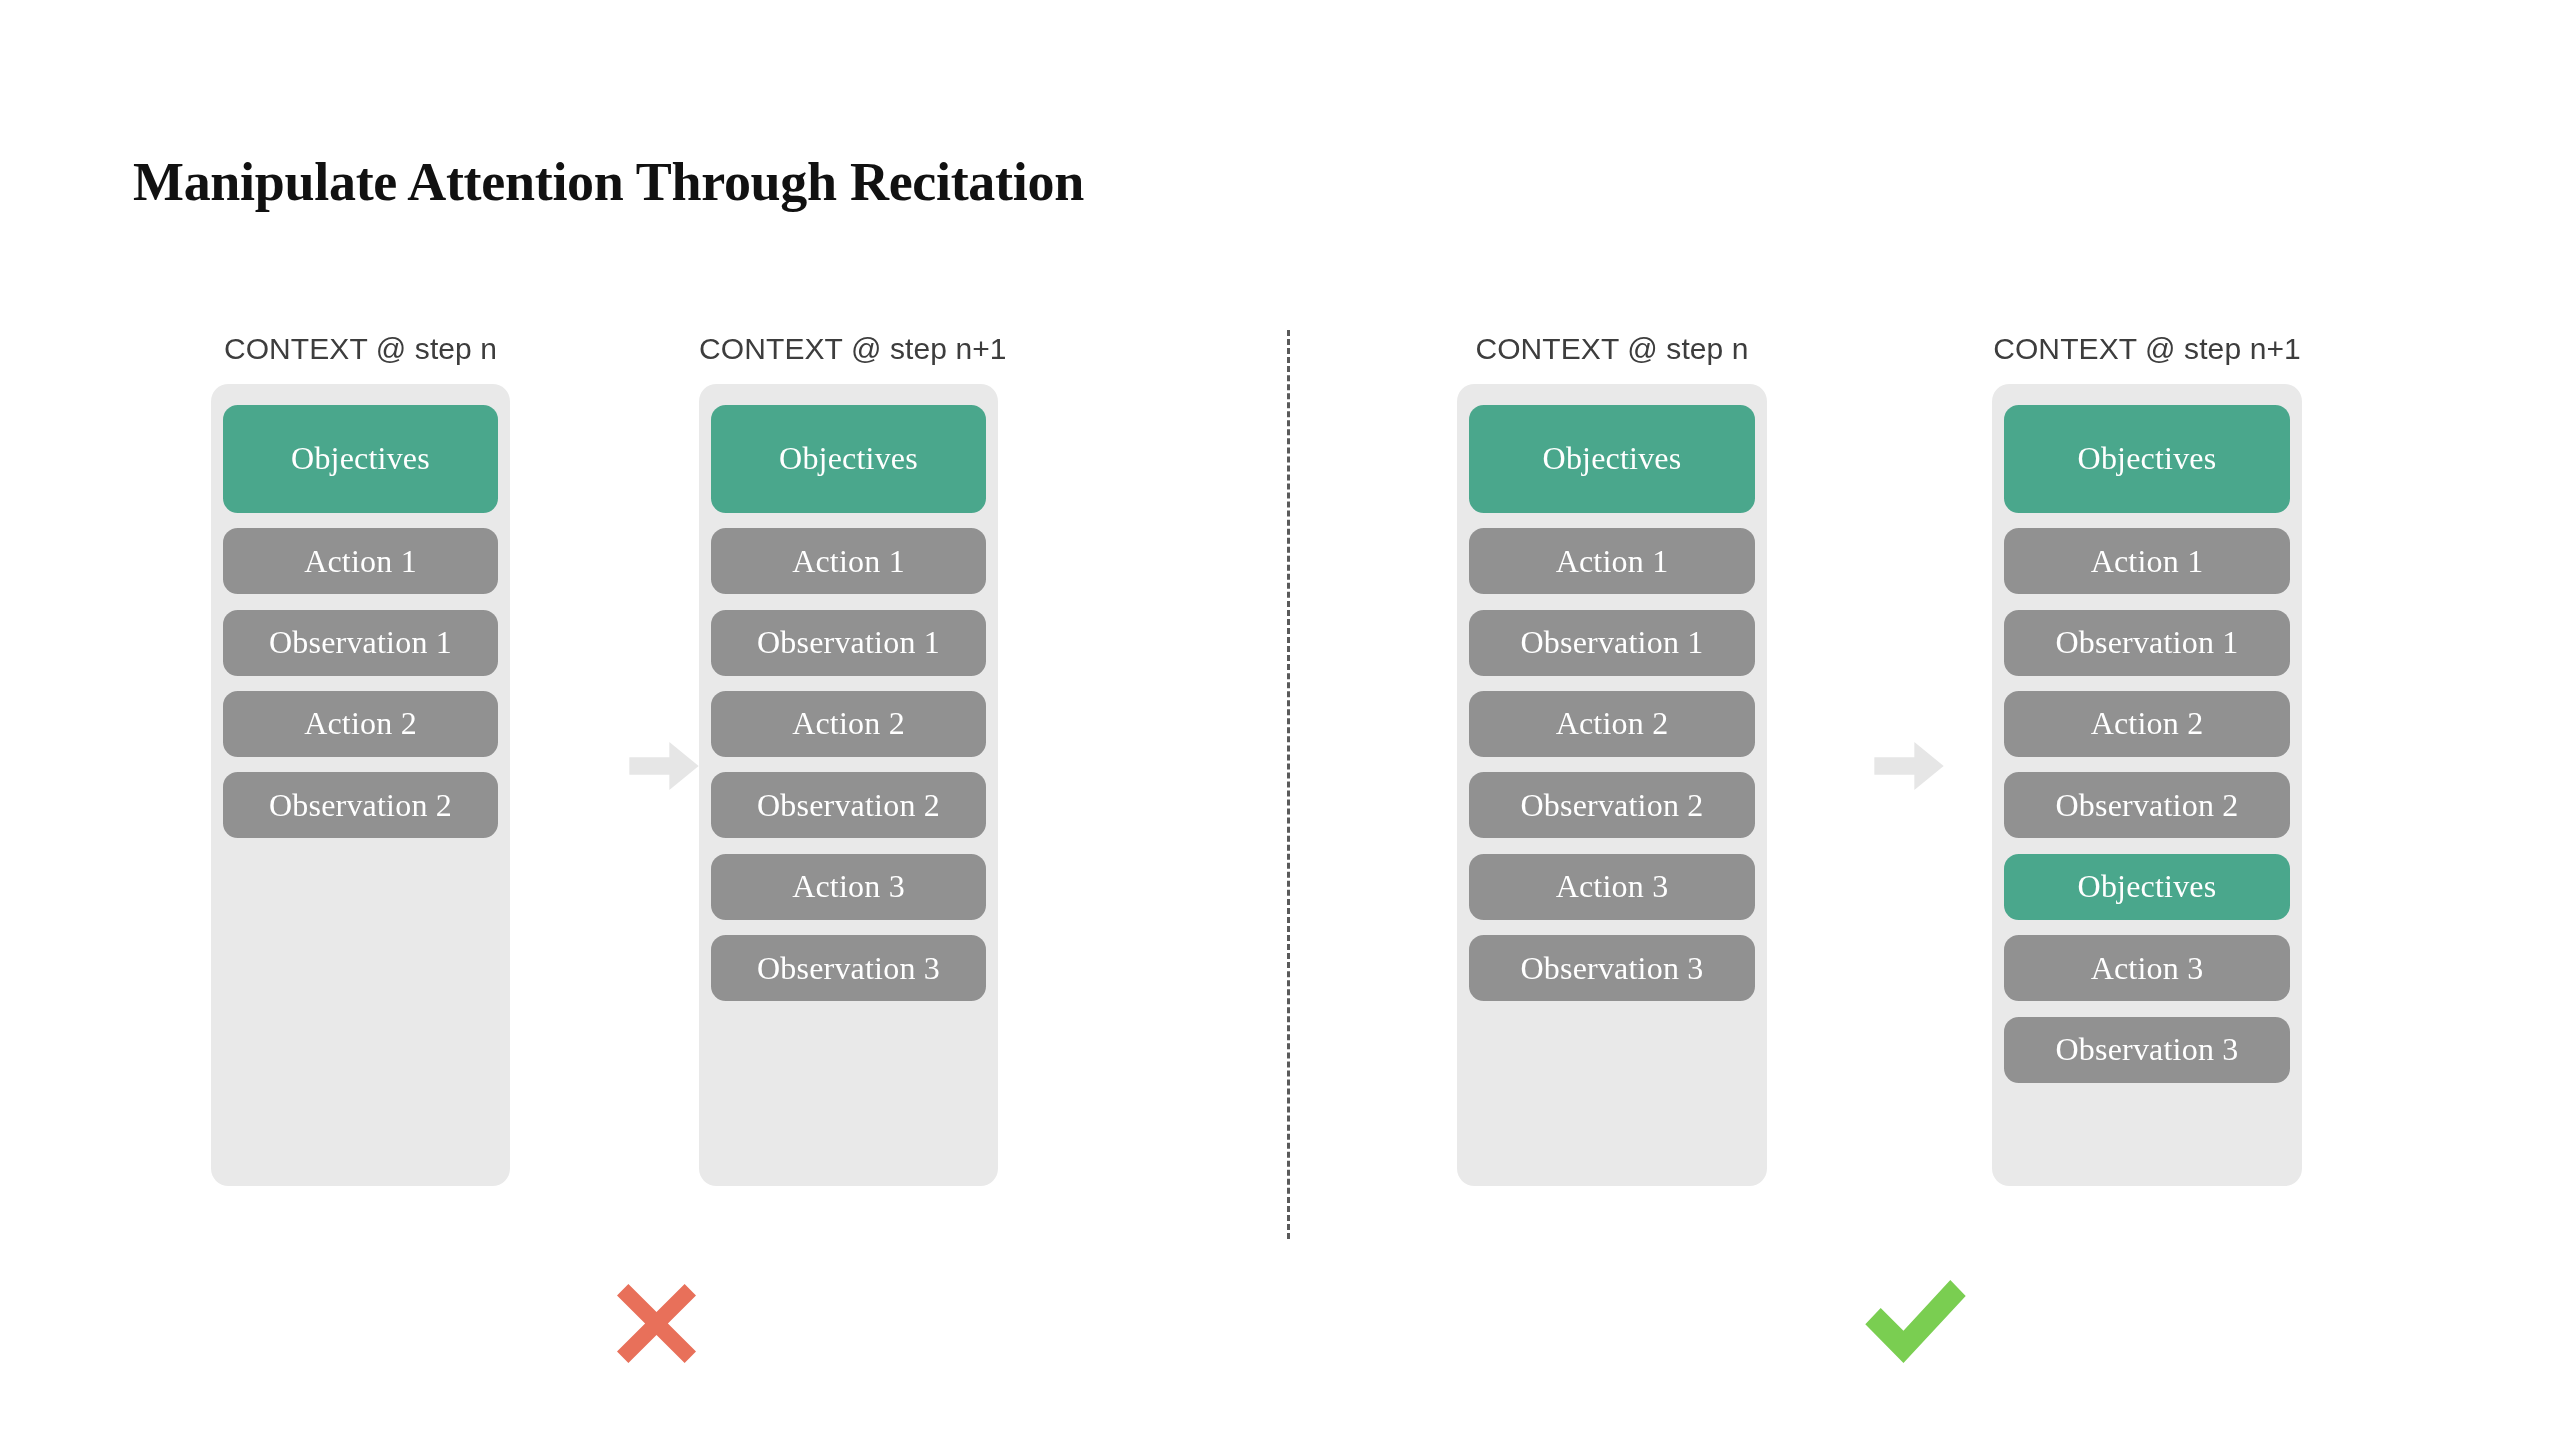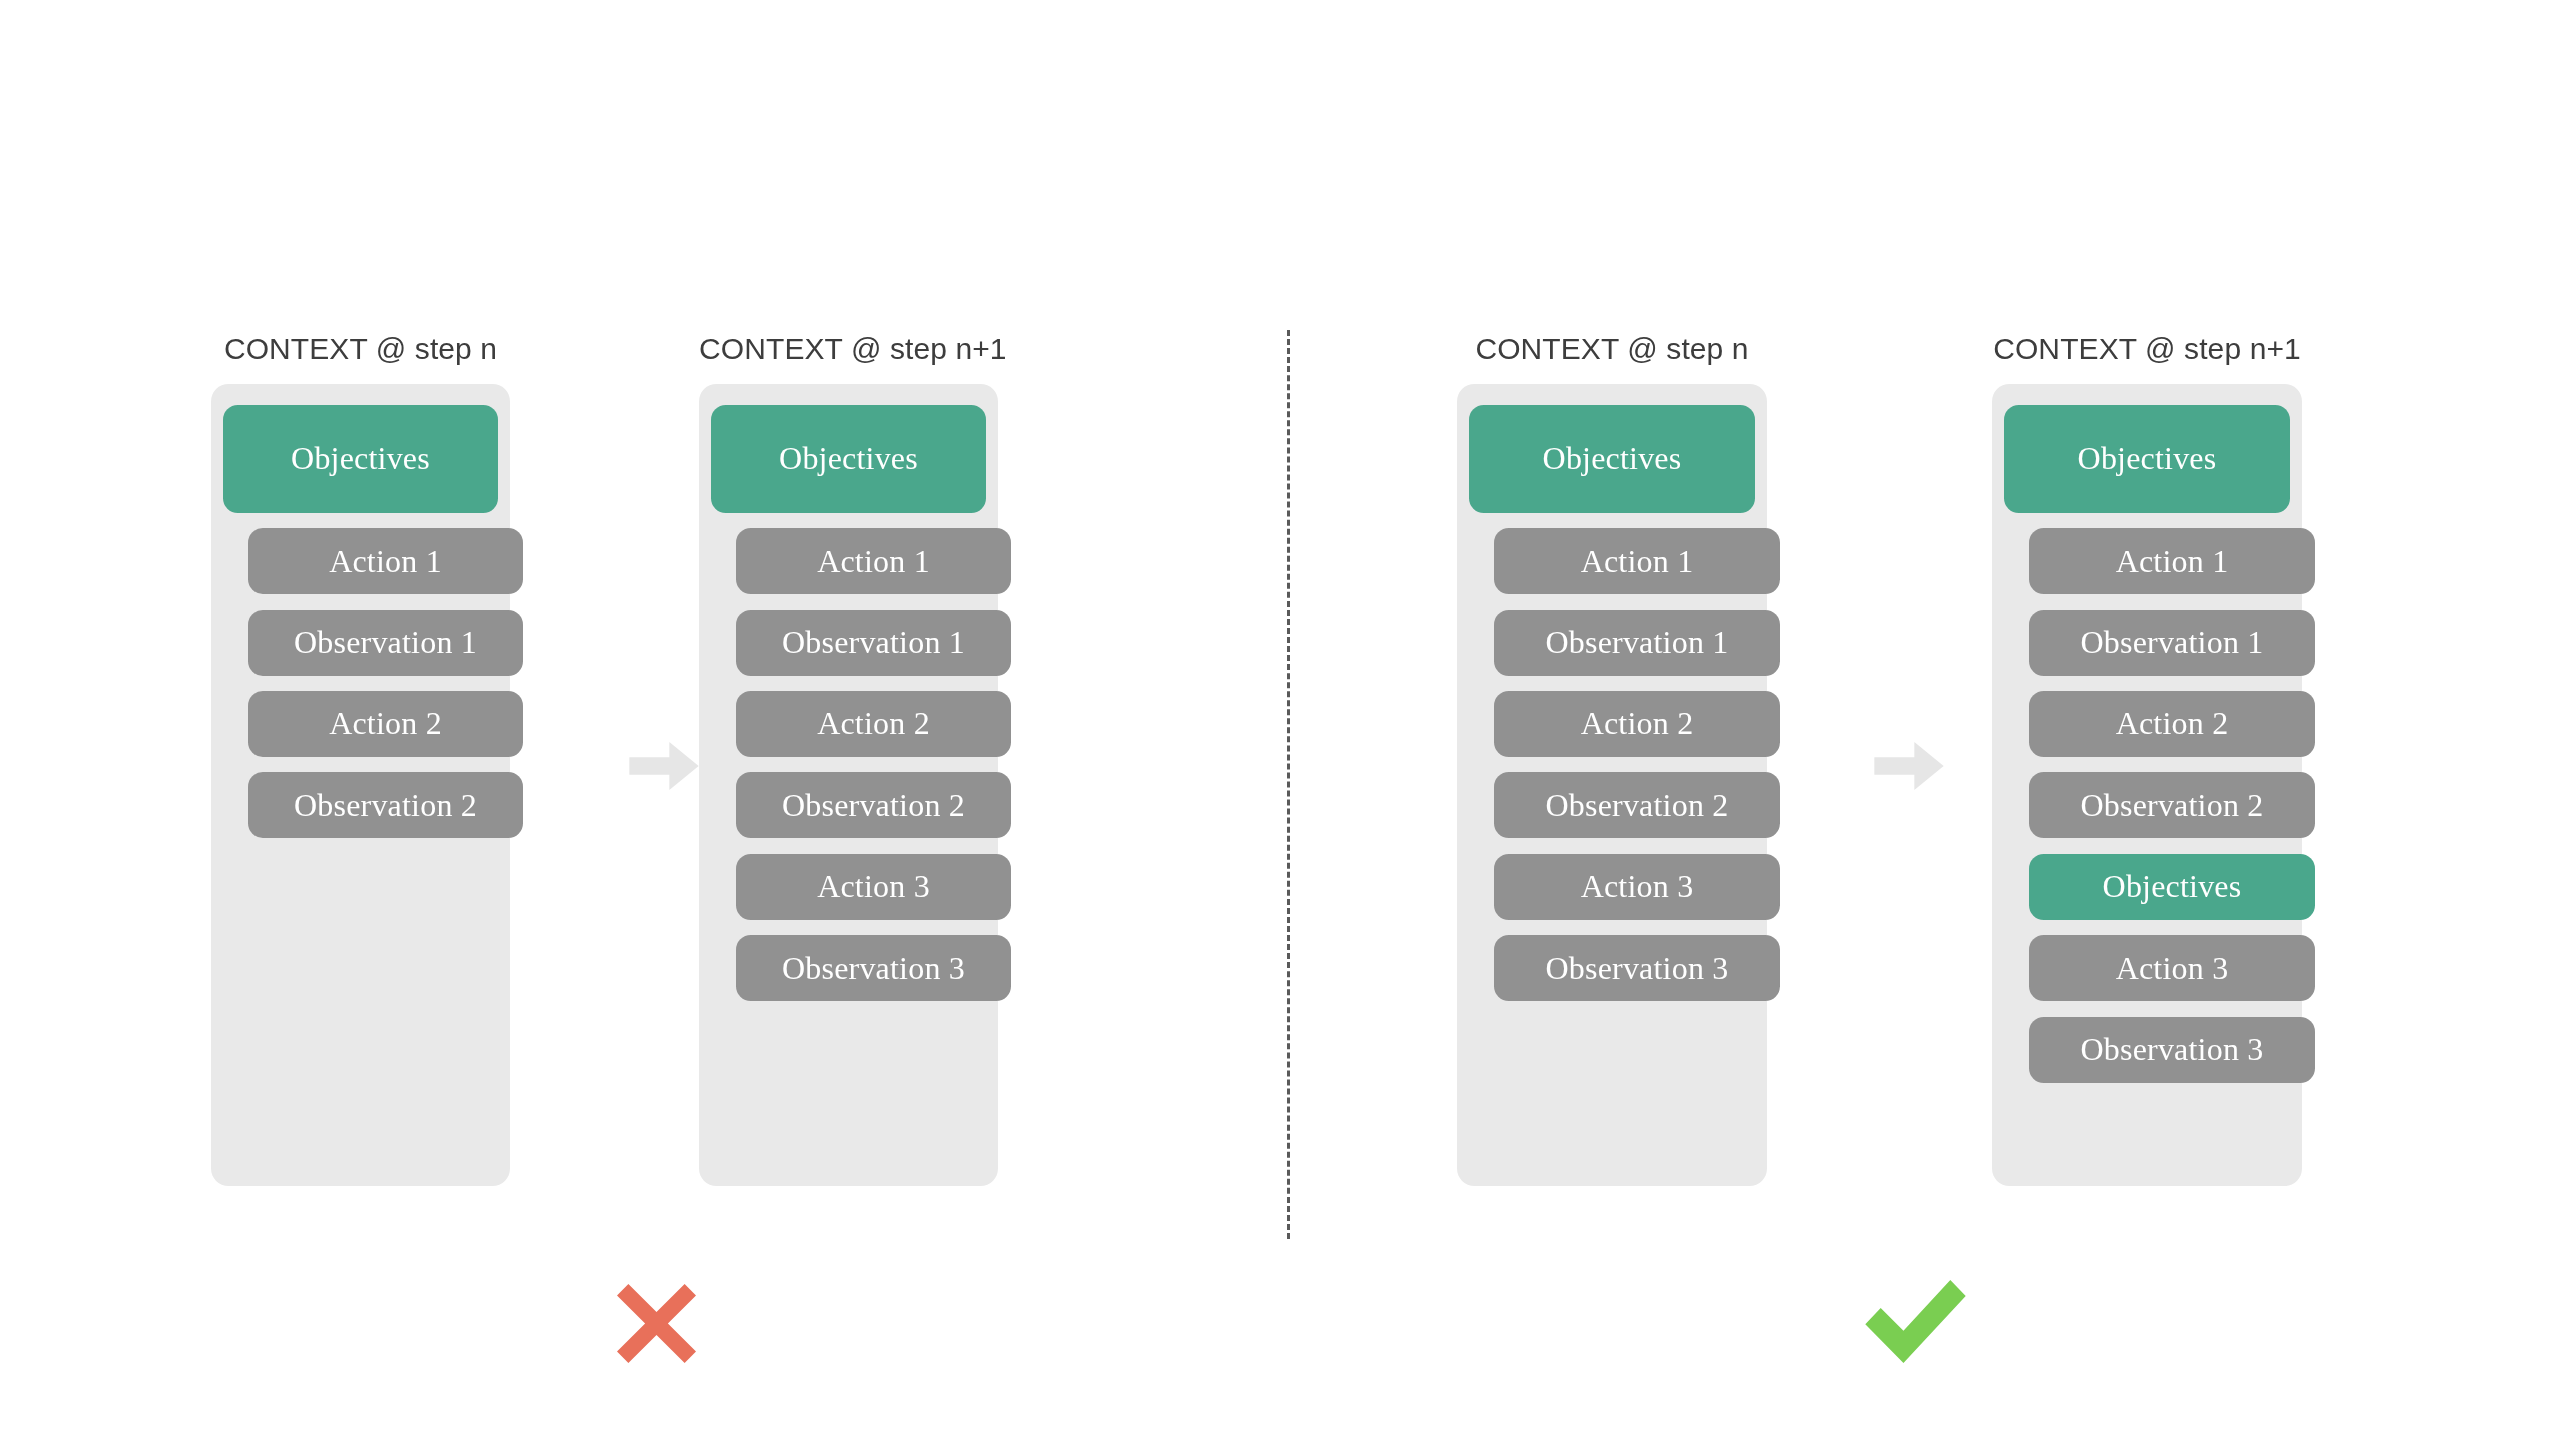--- a/index.html
+++ b/index.html
@@ -74,21 +74,21 @@
     display: flex;
     align-items: center;
     justify-content: center;
     font-family: "Liberation Serif", serif;
     font-size: 32px;
     color: #ffffff;
     letter-spacing: 0.2px;
     white-space: nowrap;
   }
   .block.tall  { height: 108px; }
-  .block.std   { height: 66px; margin-left: 25px;  }
+  .block.std   { height: 66px;  }
   .block.green { background: #4aa78c; }
   .block.gray  { background: #919191; }
 
   
   #col-1 { left: 211px;  width: 299px; }
   #col-2 { left: 699px; width: 299px; }
   #col-3 { left: 1457px; width: 310px; }
   #col-4 { left: 1992px; width: 310px; }
 
   
@@ -105,20 +105,21 @@
     position: absolute;
   }
   #verdict-cross { left: 617px;  top: 1284px; width: 79px; height: 79px; }
   #verdict-check { left: 1865px; top: 1280px; width: 101px; height: 83px; }
 </style>
 </head>
 <body>
 
 <div id="slide">
 
+  <h1 id="slide-title">Manipulate Attention Through Recitation</h1>
 
   <div class="column" id="col-1">
     <div class="column-header">CONTEXT @ step n</div>
     <div class="panel">
       <div class="block green tall">
         <span>Objectives</span>
       </div>
       <div class="block gray std">
         <span>Action 1</span>
       </div>

